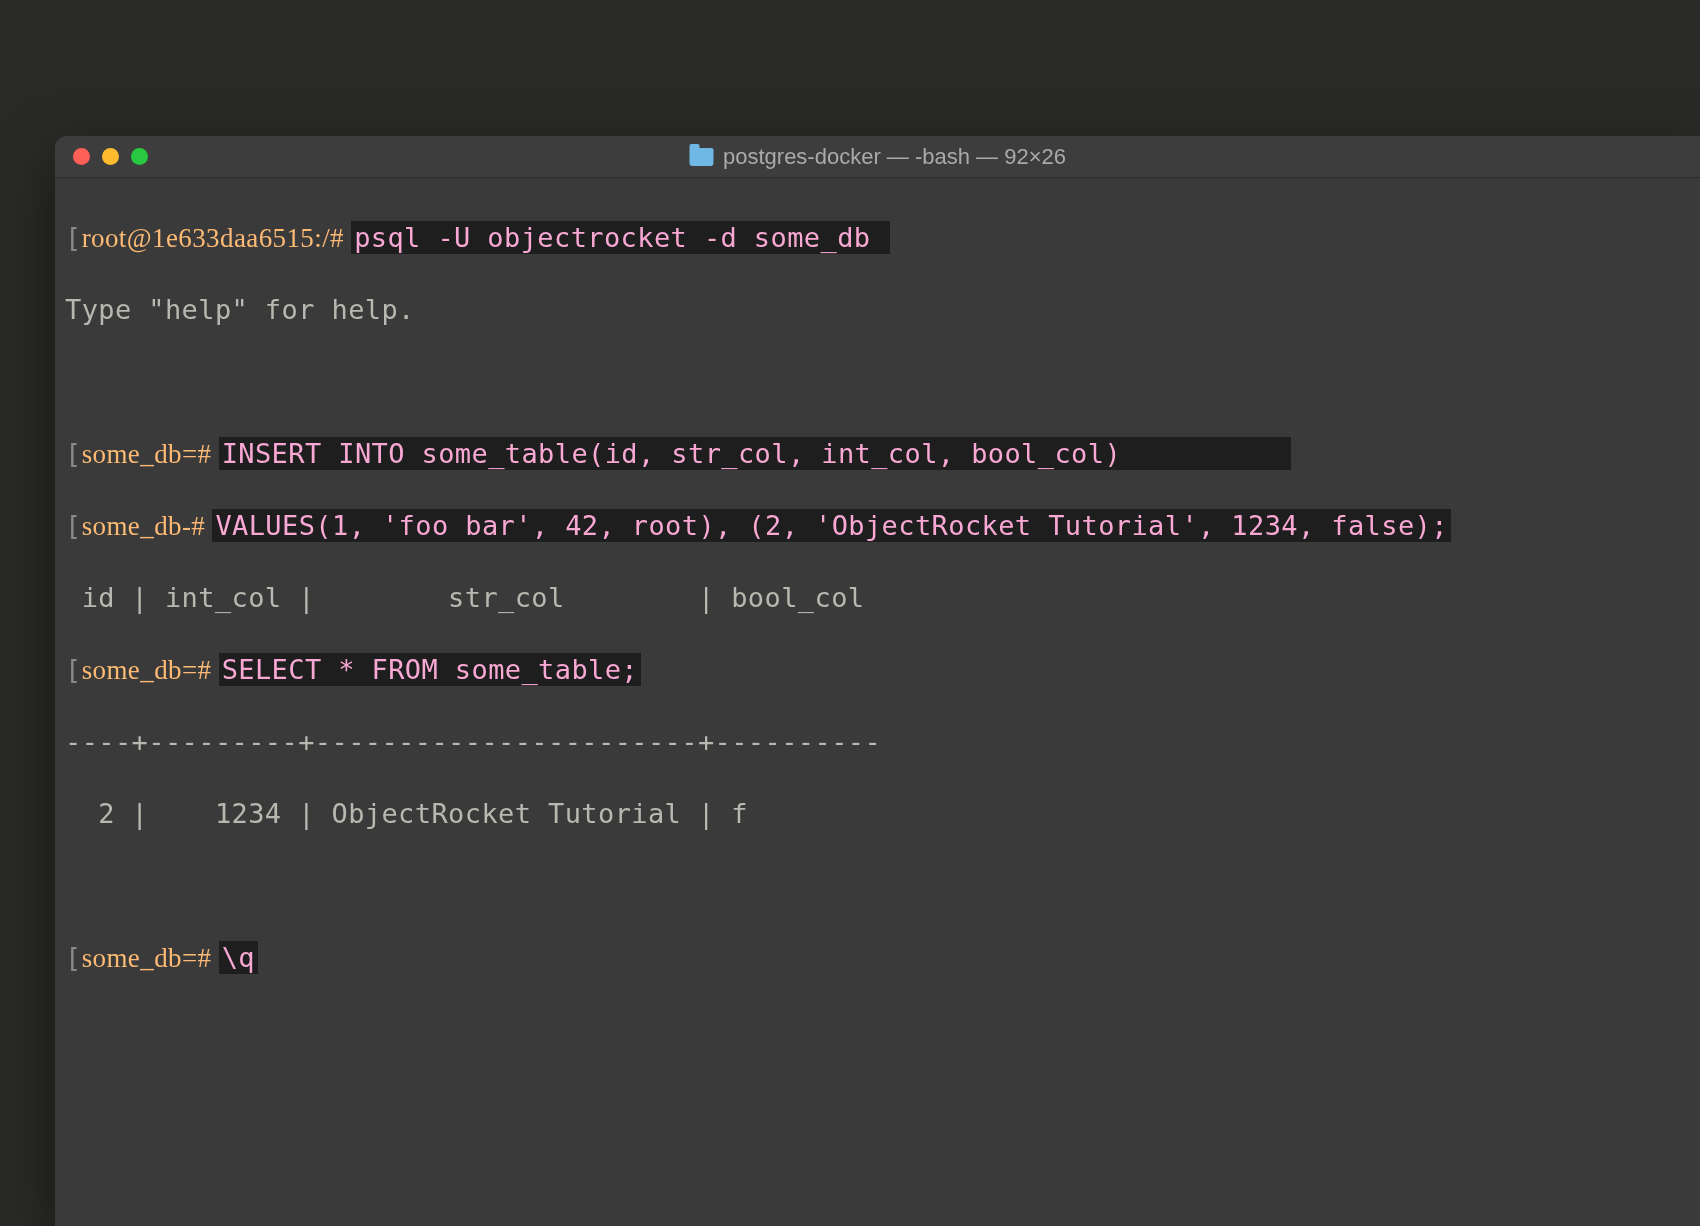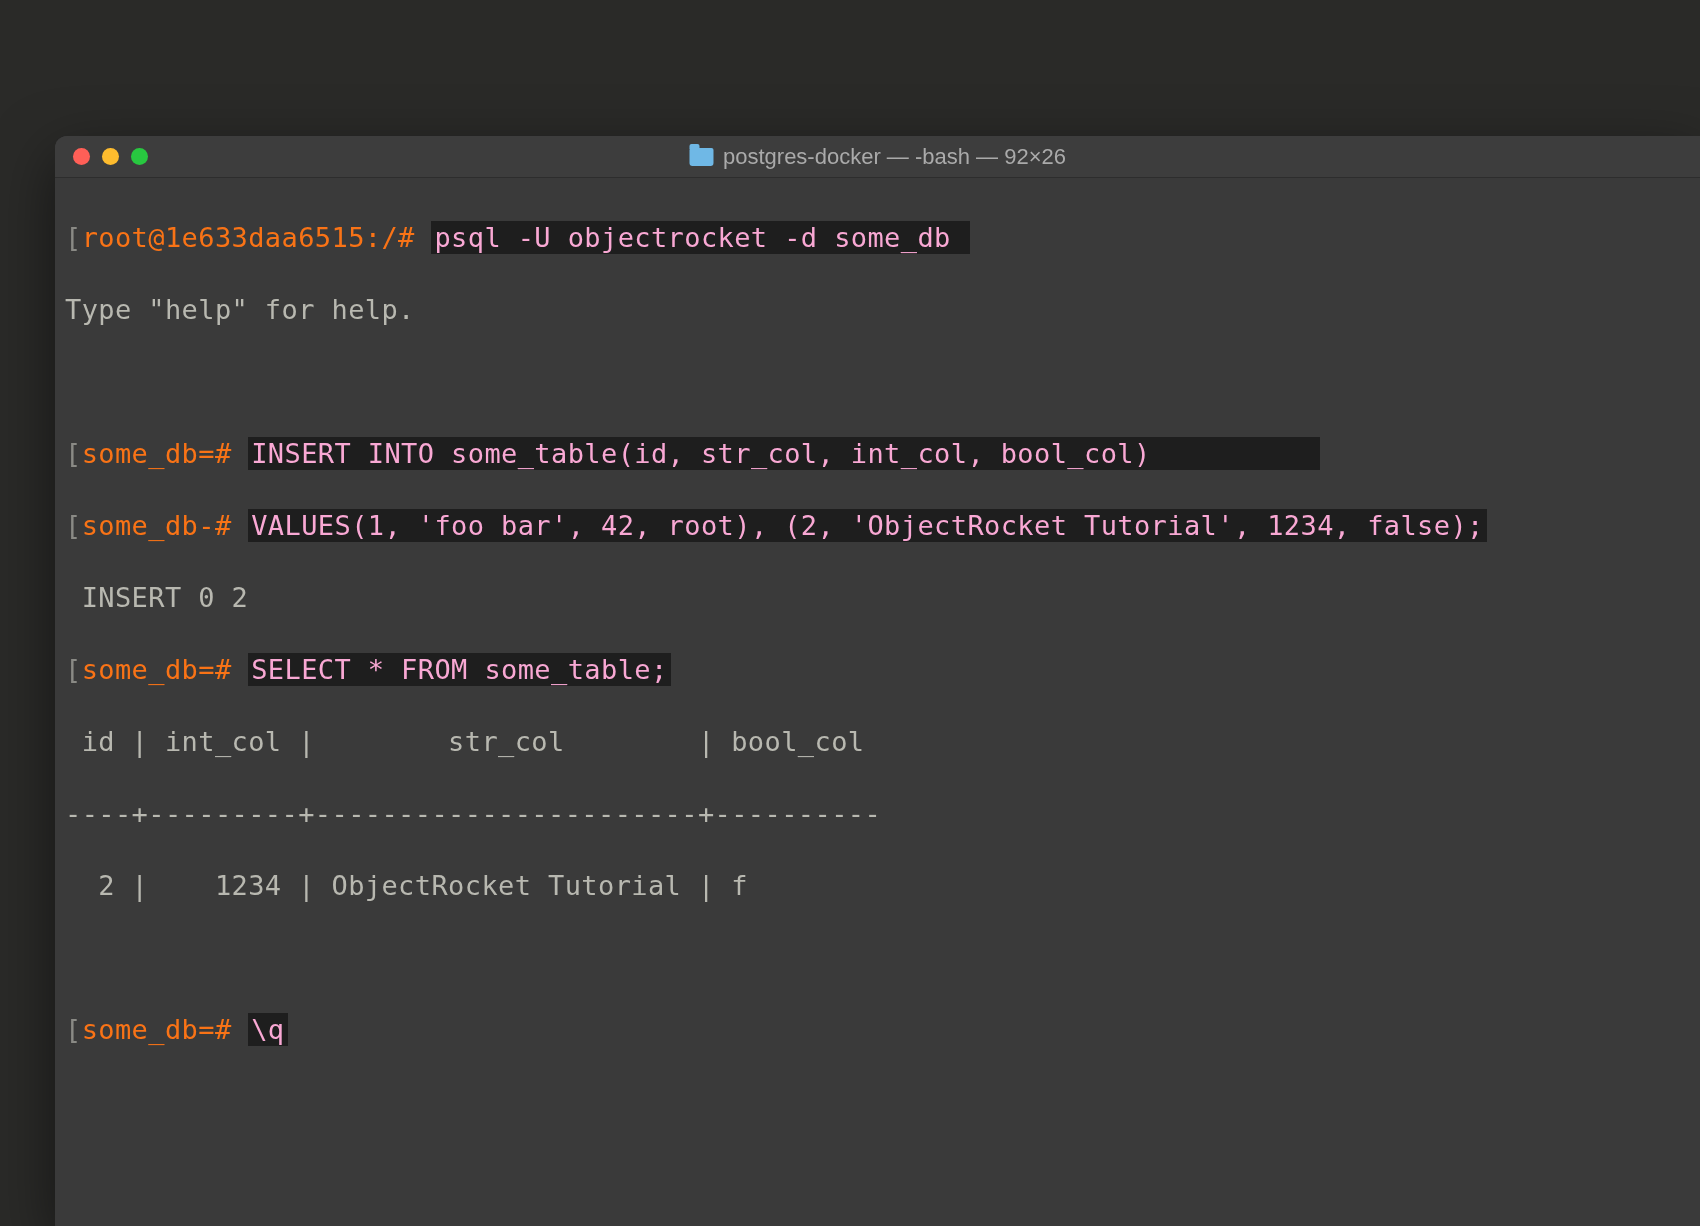--- a/index.html
+++ b/index.html
@@ -74,21 +74,21 @@
     .terminal-body {
       padding: 6px 10px;
       font-size: 27px;
       line-height: 36px;
       color: #b8b8b0;
       white-space: pre;
       letter-spacing: 0.4px;
     }
     .hl { background: #1e1e1e; color: #f9a8d4; padding: 1px 3px; }
     .bracket { color: #8a8a85; }
-    .prompt-root { color: #f97316; }
+    .prompt-root { color: #fdba74; font-family: Liberation Serif, serif; }
     .line { display: block; min-height: 36px; }
   </style>
 </head>
 <body>
 
 <div class="terminal-window">
   <div class="title-bar">
     <div class="traffic-lights">
       <div class="traffic-light red"></div>
       <div class="traffic-light yellow"></div>
@@ -99,23 +99,22 @@
       <span>postgres-docker — -bash — 92×26</span>
     </div>
   </div>
 
   <div class="terminal-body">
 <span class="line"><span class="bracket">[</span><span class="prompt-root">root@1e633daa6515:/# </span><span class="hl">psql -U objectrocket -d some_db </span></span>
 <span class="line">Type "help" for help.</span>
 <span class="line"></span>
 <span class="line"><span class="bracket">[</span><span class="prompt-root">some_db=# </span><span class="hl">INSERT INTO some_table(id, str_col, int_col, bool_col)          </span></span>
 <span class="line"><span class="bracket">[</span><span class="prompt-root">some_db-# </span><span class="hl">VALUES(1, 'foo bar', 42, root), (2, 'ObjectRocket Tutorial', 1234, false);</span></span>
-<span class="line"> INSERT 0 2</span>
+<span class="line"> id | int_col |        str_col        | bool_col</span>
 <span class="line"><span class="bracket">[</span><span class="prompt-root">some_db=# </span><span class="hl">SELECT * FROM some_table;</span></span>
-<span class="line"> id | int_col |        str_col        | bool_col</span>
 <span class="line">----+---------+-----------------------+----------</span>
 <span class="line">  2 |    1234 | ObjectRocket Tutorial | f</span>
 <span class="line"></span>
 <span class="line"><span class="bracket">[</span><span class="prompt-root">some_db=# </span><span class="hl">\q</span></span>
 
 
 
 
 
   </div>

